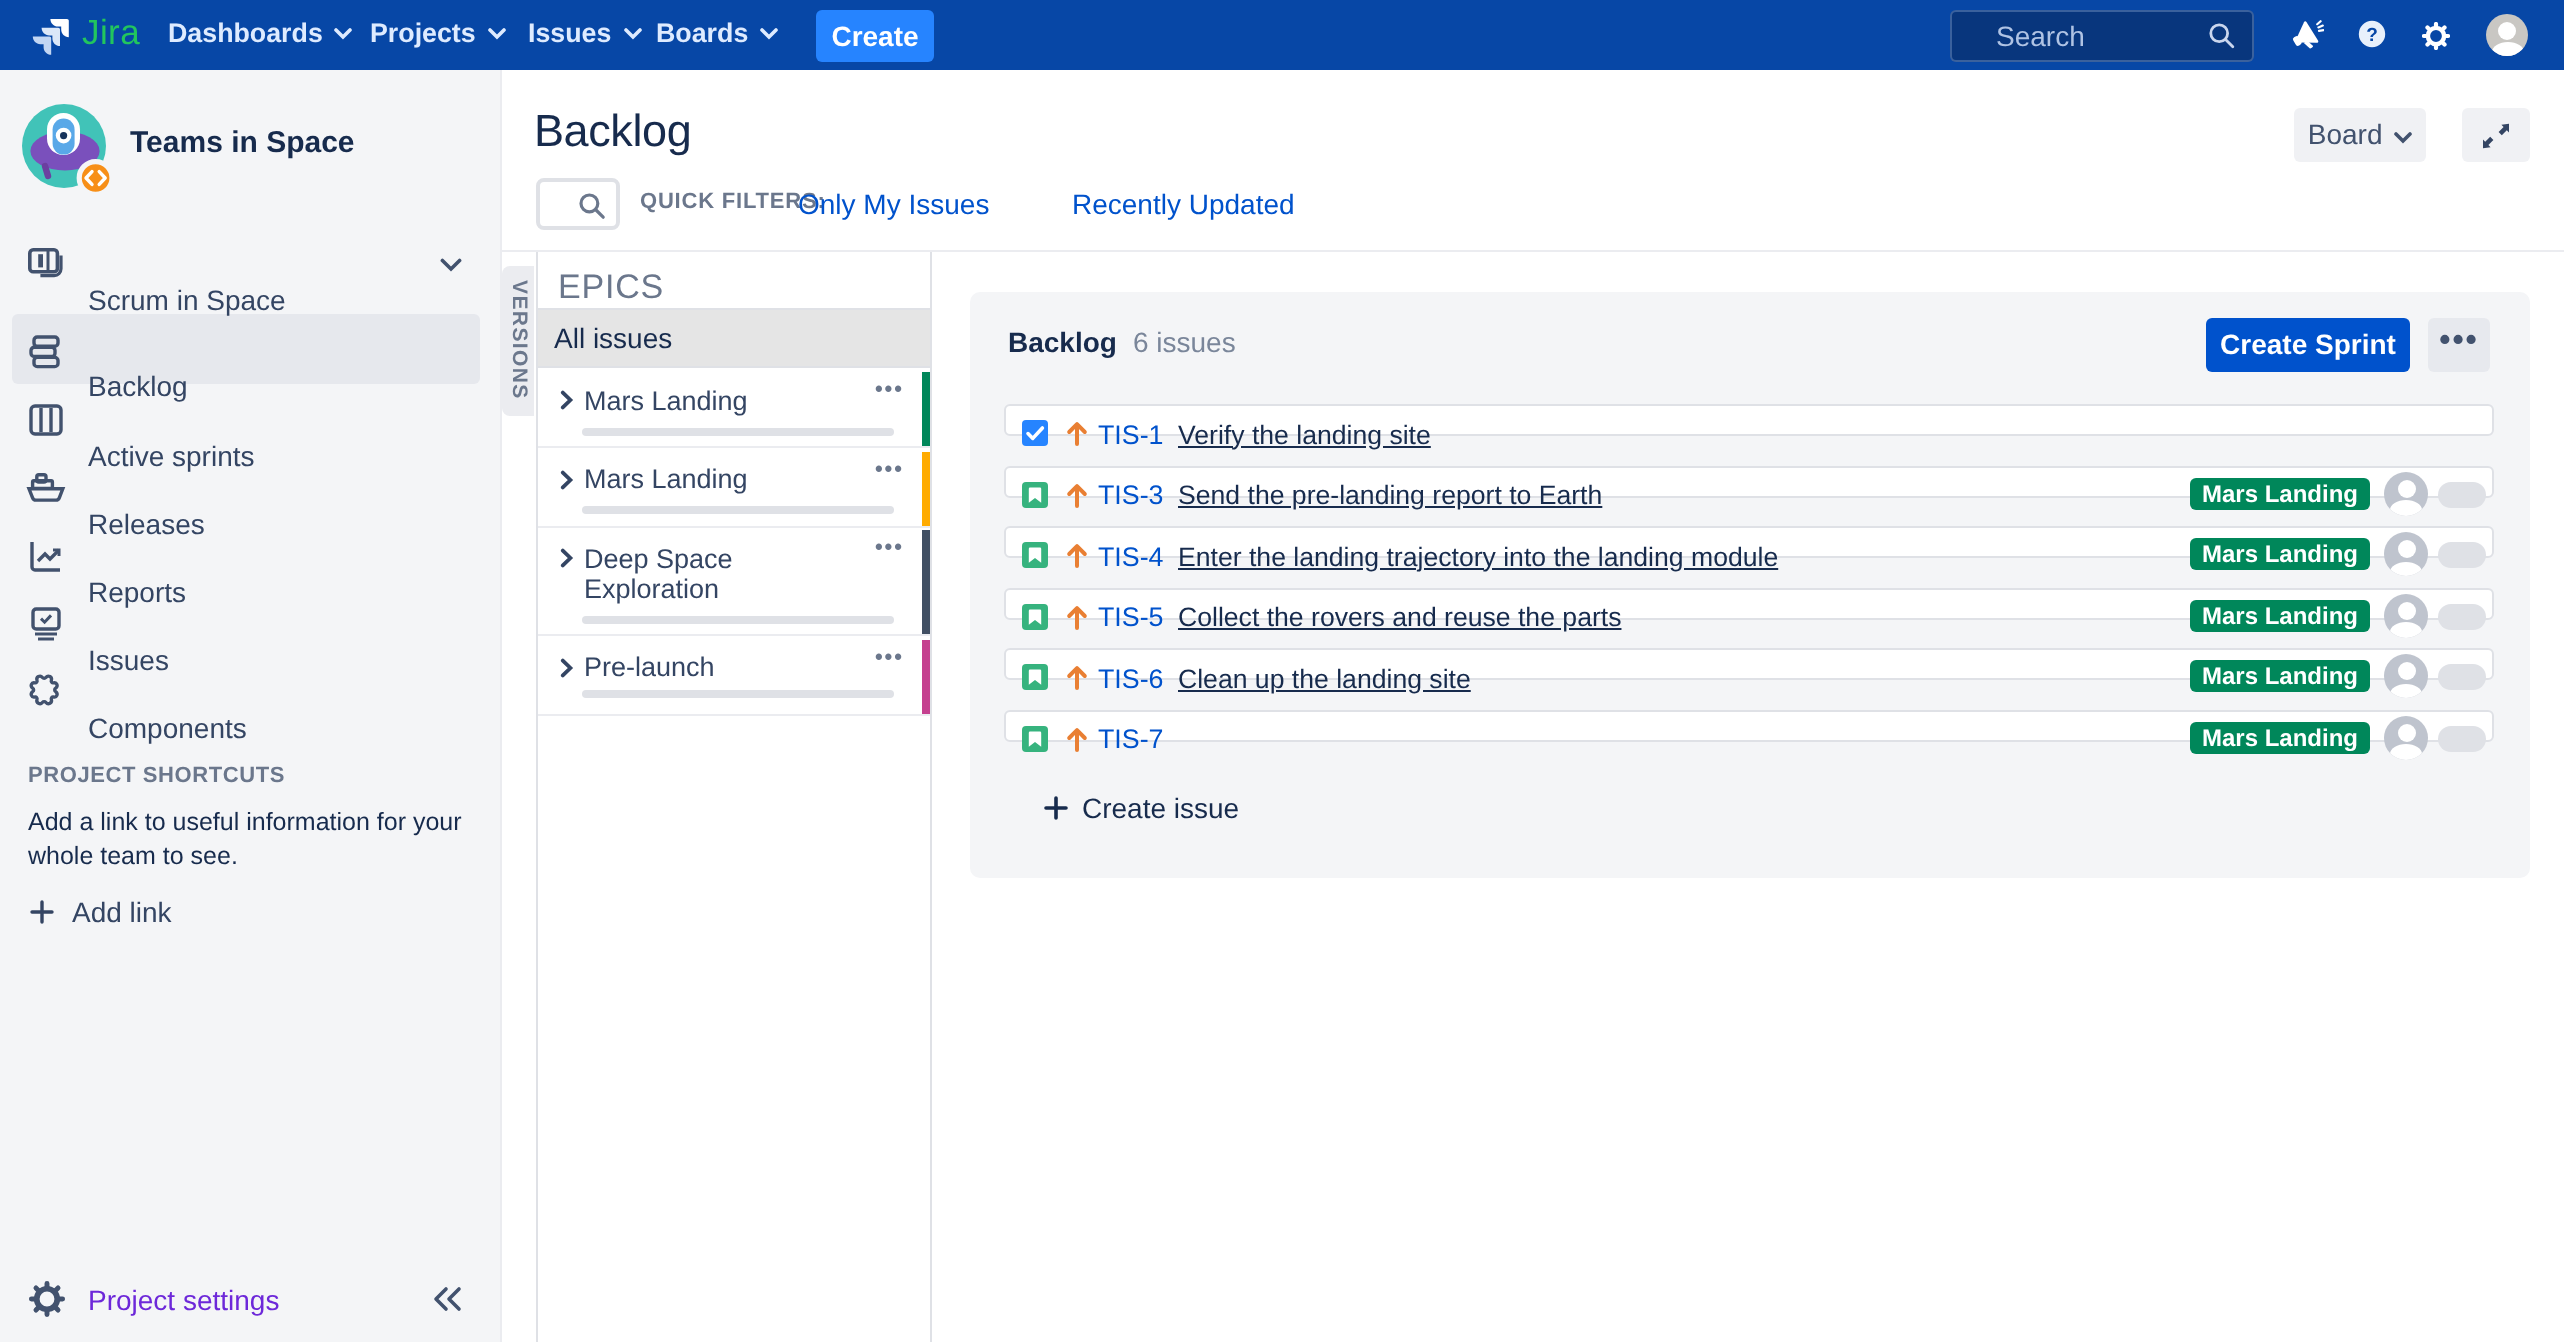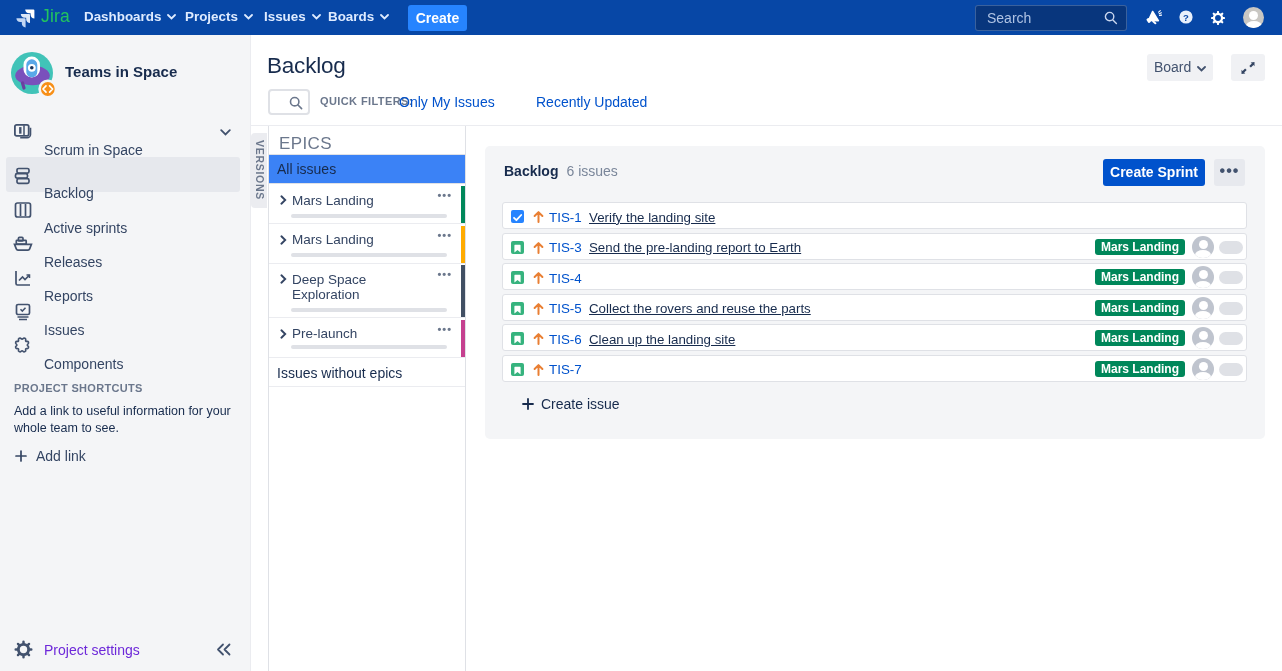--- a/index.html
+++ b/index.html
@@ -5,41 +5,41 @@
 * { margin:0; padding:0; box-sizing:border-box; }
 html,body { width:1282px; height:671px; overflow:hidden; font-family:"Liberation Sans", sans-serif; background:#fff; }
 .abs { position:absolute; }
 
 
 .topbar { position:absolute; left:0; top:0; width:1282px; height:35px; background:#0747A6; }
 .logo-word { color:#22c55e; font-size:17.5px; margin-left:4px; letter-spacing:0.2px; }
 .nav-item { color:#DEEBFF; font-size:13.4px; font-weight:700; display:flex; align-items:center; }
 .nav-item svg { margin-left:6px; }
 .create-btn { position:absolute; left:408px; top:5px; width:59px; height:26px; background:#2684FF; border-radius:3px; color:#fff; font-size:14px; font-weight:700; text-align:center; line-height:26px; }
-.search-field { position:absolute; left:975px; top:5px; width:152px; height:26px; background:rgba(9,30,66,0.40); border:1px solid rgba(190,210,240,0.28); border-radius:3px; color:#AFC3E4; font-size:14px; line-height:24px; padding-left:11px; }
+.search-field { position:absolute; left:975px; top:5px; width:152px; height:26px; background:rgba(9,30,66,0.40); border:1px solid rgba(190,210,240,0.28); border-radius:3px; color:#AFC3E4; font-size:14px; line-height:24px; padding-left:22px; }
 
 
 .sidebar { position:absolute; left:0; top:35px; width:251px; height:636px; background:#F4F5F7; border-right:1px solid #EBECF0; }
 .proj-name { position:absolute; left:65px; top:63px; font-size:15px; font-weight:700; color:#172B4D; }
 .side-item { position:absolute; left:0; width:251px; height:34px; display:flex; align-items:center; color:#344563; font-size:14px; font-weight:500; }
 .side-item .icon { position:absolute; left:13px; width:20px; height:20px; }
 .side-item .lbl { position:absolute; left:44px;margin-top:36px; }
 .side-sel { position:absolute; left:6px; width:234px; top:157px; height:35px; background:#E6E8ED; border-radius:3px; }
 .shortcut-hdr { position:absolute; left:14px; top:382px; font-size:11px; font-weight:700; color:#6B778C; letter-spacing:0.3px; }
 .shortcut-txt { position:absolute; left:14px; top:403px; font-size:12.5px; color:#172B4D; line-height:17px; width:240px; }
 .addlink { position:absolute; left:14px; top:448px; font-size:14px; color:#344563; display:flex; align-items:center; }
 .proj-settings { }
 
 
 .main-divider { position:absolute; left:251px; top:125px; width:1031px; height:1px; background:#EBECF0; }
 .epics-col { position:absolute; left:268px; top:126px; width:198px; height:545px; background:#fff; border-left:1px solid #DFE1E6; border-right:1px solid #DFE1E6; }
 .versions-tab { position:absolute; left:251px; top:133px; width:16px; height:75px; background:#EBECF0; border-radius:4px 0 0 4px; }
 .versions-tab span { position:absolute; left:2.5px; top:7px; writing-mode:vertical-rl; font-size:10.5px; font-weight:700; color:#6B778C; letter-spacing:0.7px; white-space:nowrap; }
 .epics-hdr { position:absolute; left:10px; top:8px; font-size:17px; font-weight:400; color:#6B778C; letter-spacing:0.4px; }
-.allissues { position:absolute; left:0; top:28px; width:196px; height:30px; background:#3b82f6; border-bottom:1px solid #DFE1E6; border-top:1px solid #DFE1E6; font-size:14px; color:#172B4D; line-height:29px; padding-left:8px; }
+.allissues { position:absolute; left:0; top:28px; width:196px; height:30px; background:#e5e5e5; border-bottom:1px solid #DFE1E6; border-top:1px solid #DFE1E6; font-size:14px; color:#172B4D; line-height:29px; padding-left:8px; }
 .epic-row { position:absolute; left:0; width:196px; background:#fff; border-bottom:1px solid #EBECF0; }
 .epic-row .chev { position:absolute; left:11px; top:9px; }
 .epic-row .nm { position:absolute; left:23px; top:6.5px; font-size:13.5px; color:#344563; line-height:15.5px; }
 .epic-row .dots { position:absolute; right:13px; top:7px; color:#6B778C; font-size:11px; font-weight:700; letter-spacing:1px; line-height:11px; }
 .epic-row .pbar { position:absolute; left:22px; right:18px; height:4px; border-radius:2px; background:#DFE1E6; }
 .epic-row .cbar { position:absolute; right:0; top:0; bottom:0; width:4px; }
 .no-epics { position:absolute; left:0; width:196px; height:27px; font-size:14px; color:#172B4D; line-height:27px; padding-left:8px; border-bottom:1px solid #EBECF0; }
 
 
 .title { position:absolute; left:267px; top:53px; font-size:22.5px; font-weight:500; color:#172B4D; letter-spacing:-0.2px; }
@@ -48,21 +48,21 @@
 .qf-link { position:absolute; top:94px; font-size:14px; color:#0052CC; }
 .board-btn { position:absolute; left:1147px; top:54px; width:66px; height:27px; background:#F0F1F4; border-radius:3px; color:#42526E; font-size:14px; text-align:center; line-height:27px; }
 .expand-btn { position:absolute; left:1231px; top:54px; width:34px; height:27px; background:#F0F1F4; border-radius:3px; }
 
 .panel { position:absolute; left:485px; top:146px; width:780px; height:293px; background:#F4F5F7; border-radius:5px; }
 .panel-hdr { position:absolute; left:19px; top:17px; font-size:14px; color:#172B4D; }
 .panel-hdr b { font-weight:700; }
 .panel-hdr .cnt { color:#7A869A; margin-left:8px; font-weight:400; }
 .sprint-btn { position:absolute; left:618px; top:13px; width:102px; height:27px; background:#0052CC; border-radius:3px; color:#fff; font-size:14px; font-weight:700; text-align:center; line-height:27px; }
 .dots-btn { position:absolute; left:729px; top:13px; width:31px; height:27px; background:#E7E9EE; border-radius:3px; color:#42526E; text-align:center; font-weight:700; letter-spacing:1px; line-height:24px; }
-.issue { position:absolute; left:17px; width:745px; height:27px; background:#fff; border:1px solid #DFE1E6; border-radius:3px; }
+.issue { position:absolute; left:17px; width:745px; height:16px; background:#fff; border:1px solid #DFE1E6; border-radius:3px; }
 .issue .typ { position:absolute; left:8px; top:7px; width:13px; height:13px; border-radius:2px; }
 .issue .arr { position:absolute; left:30px; top:7px; }
 .issue .key { position:absolute; left:46px; top:6.5px; font-size:13.4px; color:#0052CC; }
 .issue .sum { position:absolute; left:86px; top:6.5px; font-size:13.3px; color:#172B4D;text-decoration:underline; }
 .issue .epiclbl { position:absolute; left:592px; top:5px; width:90px; height:16px; background:#00875A; border-radius:3px; color:#fff; font-size:12px; font-weight:700; text-align:center; line-height:16px; }
 .issue .avat { position:absolute; left:689px; top:2px; width:22px; height:22px; border-radius:50%; background:#BFC4CE; overflow:hidden; }
 .issue .pill { position:absolute; left:716px; top:7px; width:24px; height:13px; background:#DFE1E6; border-radius:6.5px; }
 .create-issue { position:absolute; left:37px; top:250px; font-size:14px; color:#172B4D; }
 </style>
 </head>
@@ -258,21 +258,20 @@
   </div>
   <div class="epic-row" style="top:193.5px;height:38px">
     <svg class="chev" width="7" height="10" viewBox="0 0 7 10">
         <path d="M1.4 1.3 L5.2 5 l-3.8 3.7" stroke="#344563" stroke-width="1.9" fill="none" stroke-linecap="round"></path>
       </svg>
     <span class="nm">Pre-launch</span>
       <span class="dots" style="top:4px">•••</span>
     <div class="pbar" style="top:25.5px"></div>
     <div class="cbar" style="background:#C5408F"></div>
   </div>
-  <div class="no-epics" style="top:234px">Issues without epics</div>
 </div>
 
 <div class="title">Backlog</div>
 <div class="srchbox">
   <svg class="abs" style="left:19px;top:5px" width="14" height="14" viewBox="0 0 14 14">
       <circle cx="5.7" cy="5.7" r="4.2" stroke="#6B778C" stroke-width="1.6" fill="none"></circle>
       <path d="M9 9 L12.6 12.6" stroke="#6B778C" stroke-width="1.6" stroke-linecap="round"></path>
     </svg>
 </div>
 <div class="qf-label">QUICK FILTERS:</div>
@@ -322,20 +321,21 @@
     <div class="pill"></div>
   </div>
   <div class="issue" style="top:117px">
     <div class="typ" style="background:#36B37E"><svg width="13" height="13" viewBox="0 0 13 13">
           <path d="M4 2.8 h5 a.6.6 0 01.6.6 v7 l-3.1-2.4 L3.4 10.4 v-7 a.6.6 0 01.6-.6z" fill="#fff"></path>
         </svg></div>
     <svg class="arr" width="11" height="13" viewBox="0 0 11 13">
         <path d="M5.5 12 V2.5 M1.6 6 L5.5 2.1 l3.9 3.9" stroke="#E97F33" stroke-width="2" fill="none" stroke-linecap="round" stroke-linejoin="round"></path>
       </svg>
     <span class="key">TIS-4</span>
+      <span class="sum">Enter the landing trajectory into the landing module</span>
     <div class="epiclbl">Mars Landing</div>
     <div class="avat">
         <div class="abs" style="left:6.5px;top:4px;width:9px;height:9px;border-radius:50%;background:#fff"></div>
         <div class="abs" style="left:3px;top:14.5px;width:16px;height:10px;border-radius:50%;background:#fff"></div>
       </div>
     <div class="pill"></div>
   </div>
   <div class="issue" style="top:147.5px">
     <div class="typ" style="background:#36B37E"><svg width="13" height="13" viewBox="0 0 13 13">
           <path d="M4 2.8 h5 a.6.6 0 01.6.6 v7 l-3.1-2.4 L3.4 10.4 v-7 a.6.6 0 01.6-.6z" fill="#fff"></path>

